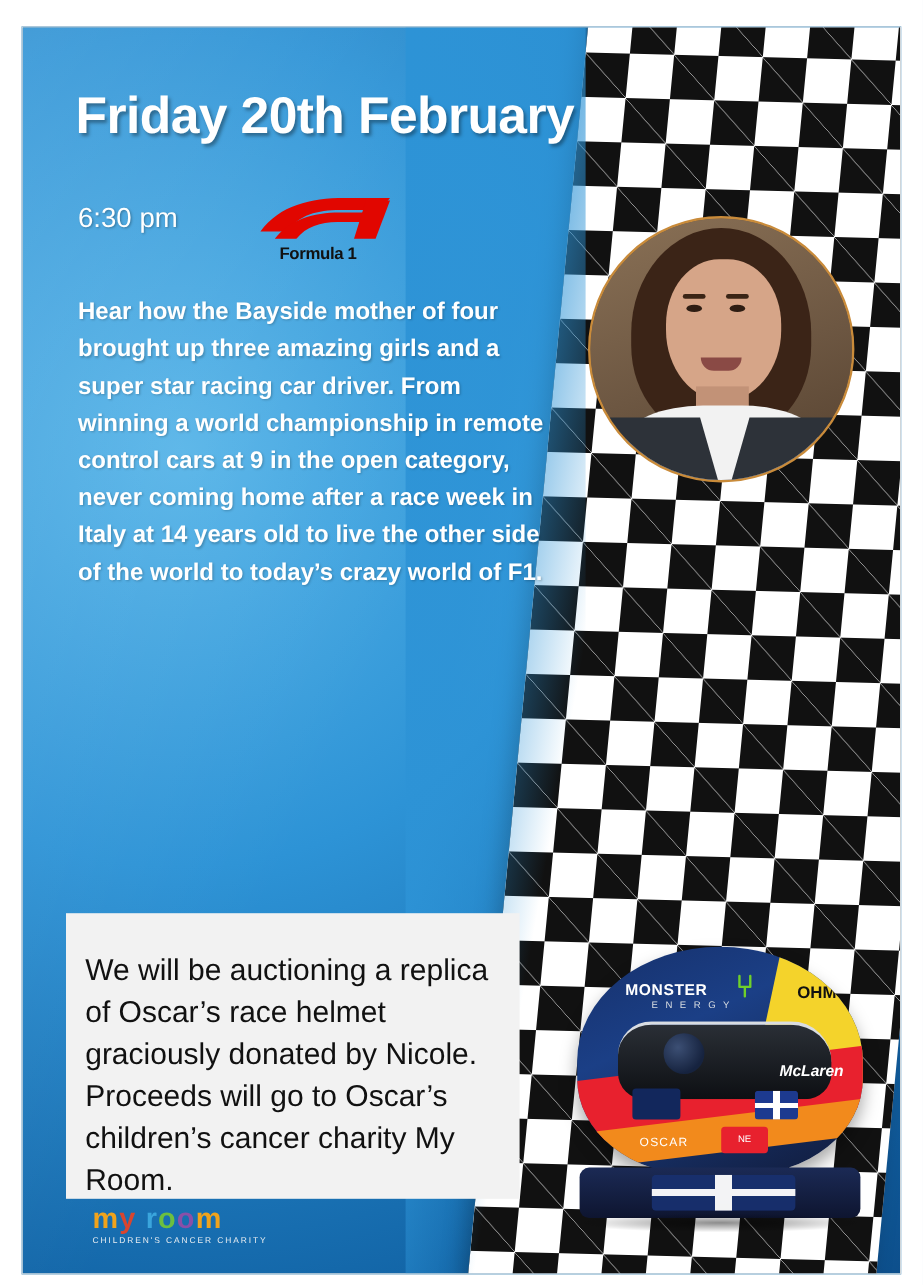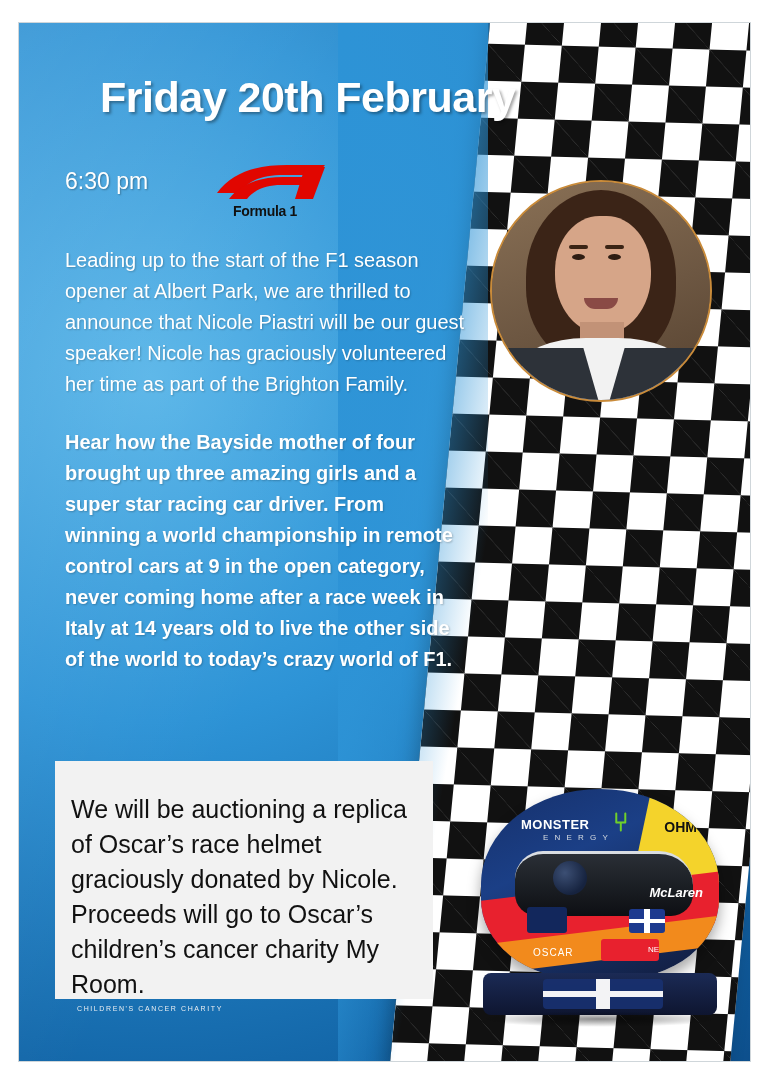--- a/index.html
+++ b/index.html
@@ -90,21 +90,20 @@
     position: absolute;
     left: 44px;
     top: 50px;
     width: 640px;
     color: #ffffff;
     font-size: 43px;
     font-weight: bold;
     letter-spacing: -0.5px;
     text-shadow: 2px 2px 3px rgba(0,0,0,0.35);
     white-space: nowrap;
-    margin-left: 37px;
   }
   .venue {
     position: absolute;
     left: 46px;
     top: 110px;
     color: #ffffff;
     font-size: 23px;
     text-shadow: 1px 1px 2px rgba(0,0,0,0.3);
   }
   .time {
@@ -399,27 +398,27 @@
     left: 52px;
     top: 158px;
     color: #ffffff;
     font-size: 10px;
     letter-spacing: 1px;
   }
   .helmet .brand-newera {
     position: absolute;
     left: 120px;
     top: 150px;
-    width: 58px;
+    width: 39px;
     height: 22px;
     background: #e8212e;
     border-radius: 3px;
     color: #fff;
     font-size: 8px;
-    text-align: right;
+    text-align: center;
     line-height: 22px;
   }
   .helmet .flag-au {
     position: absolute;
     left: 46px;
     top: 118px;
     width: 40px;
     height: 26px;
     background: #12275c;
     border-radius: 3px;
@@ -528,21 +527,20 @@
       <div class="eye l"></div>
       <div class="eye r"></div>
       <div class="mouth"></div>
       <div class="neck"></div>
       <div class="collar"></div>
       <div class="jacket-l"></div>
       <div class="jacket-r"></div>
     </div>
 
     <div class="copy">
-      <p>Leading up to the start of the F1 season opener at Albert Park, we are thrilled to announce that Nicole Piastri will be our guest speaker! Nicole has graciously volunteered her time as part of the Brighton Family.</p>
       <p>Hear how the Bayside mother of four brought up three amazing girls and a super star racing car driver. From winning a world championship in remote control cars at 9 in the open category, never coming home after a race week in Italy at 14 years old to live the other side of the world to today’s crazy world of F1.</p>
     </div>
 
     <div class="copy-tail">n –</div>
 
     <div class="helmet">
       <div class="shell">
         <div class="stripe-yellow"></div>
         <div class="stripe-red"></div>
         <div class="stripe-orange"></div>
@@ -559,17 +557,18 @@
         <div class="brand-newera">NE</div>
       </div>
       <div class="base"></div>
       <div class="base-flag"></div>
       <div class="base-shadow"></div>
     </div>
 
     <div class="callout">We will be auctioning a replica of Oscar’s race helmet graciously donated by Nicole. Proceeds will go to Oscar’s children’s cancer charity My Room.</div>
 
     <div class="myroom">
+      <div class="word"><span class="c1">m</span><span class="c2">y</span>&nbsp;<span class="c3">r</span><span class="c4">o</span><span class="c5">o</span><span class="c1">m</span></div>
       <div class="tag">CHILDREN'S CANCER CHARITY</div>
     </div>
 
   </div>
 </div>
 
 </body></html>

